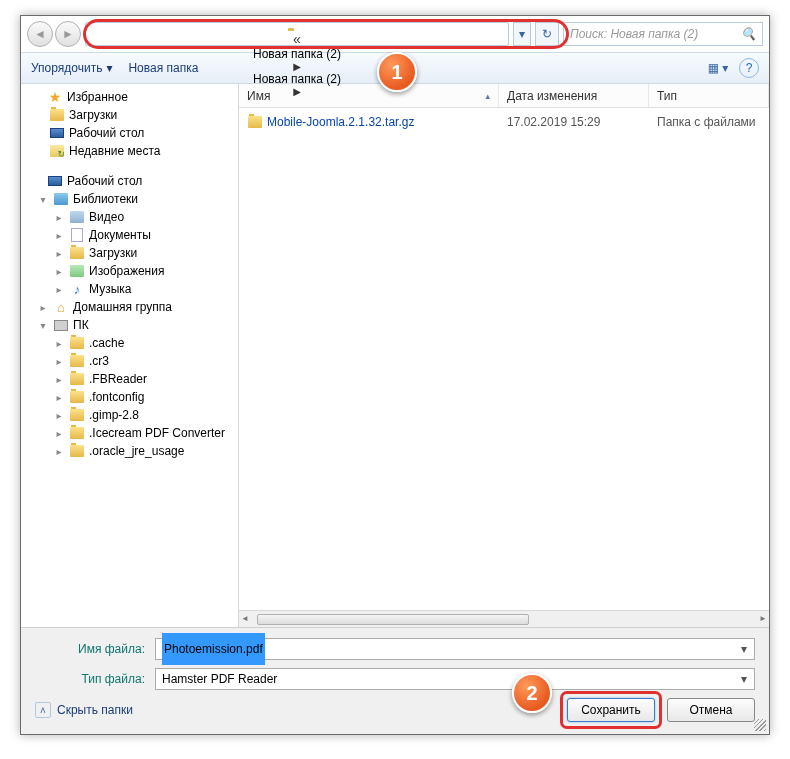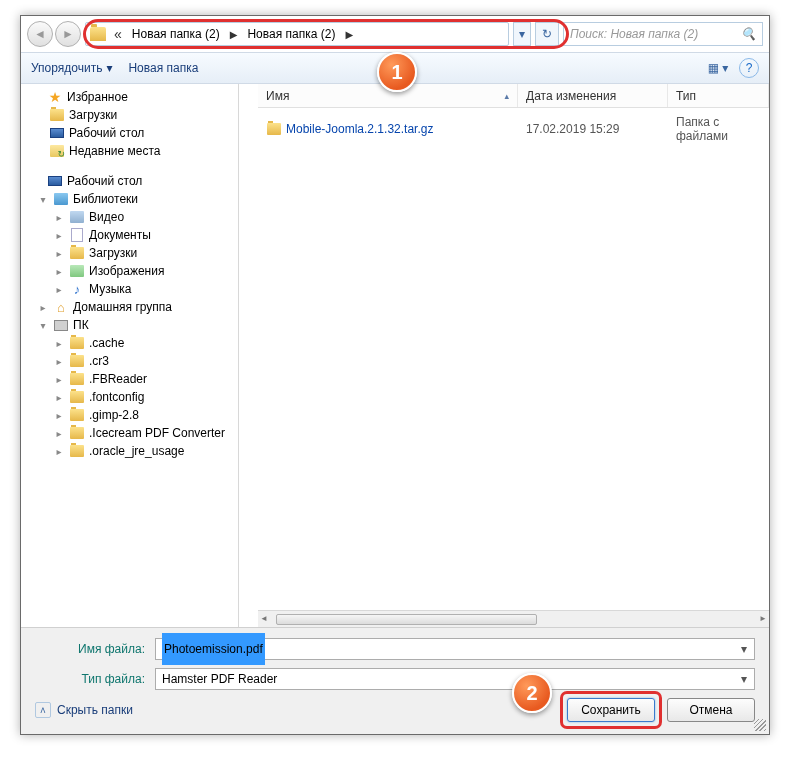--- a/index.html
+++ b/index.html
@@ -7,21 +7,21 @@
 .dialog { position: absolute; left: 20px; top: 15px; width: 750px; height: 720px; border: 1px solid #6a6a6a; background: #fff; display: flex; flex-direction: column; box-shadow: 0 0 10px rgba(0,0,0,0.3); }
 .titlebar { height: 30px; background: linear-gradient(#fdfefe, #e8eef5 50%, #dde6f0); display: flex; align-items: center; padding: 0 4px 0 8px; border-bottom: 1px solid #b0b0b0; }
 .titlebar .opera-icon { width: 16px; height: 16px; border-radius: 50%; background: radial-gradient(circle at 30% 30%, #ff5a5a, #cc0000); margin-right: 6px; }
 .titlebar .title { flex: 1; color: #333; }
 .close-btn { width: 46px; height: 20px; background: linear-gradient(#e27979, #c84949); border: 1px solid #8b3a3a; border-radius: 3px; display: flex; align-items: center; justify-content: center; color: #fff; font-weight: bold; box-shadow: inset 0 1px 0 rgba(255,255,255,0.3); cursor: pointer; }
 .addressrow { height: 36px; display: flex; align-items: center; padding: 4px 6px; gap: 4px; position: relative; }
 .navbtns { display: flex; gap: 2px; }
 .navbtn { width: 26px; height: 26px; border-radius: 50%; background: linear-gradient(#fafafa, #e0e0e0); border: 1px solid #b0b0b0; display: flex; align-items: center; justify-content: center; color: #999; cursor: pointer; }
 .breadcrumb-wrap { flex: 1; position: relative; }
 .breadcrumb-highlight { position: absolute; left: -2px; right: -60px; top: -3px; bottom: -3px; border: 3px solid #e03030; border-radius: 22px; pointer-events: none; z-index: 5; }
-.breadcrumb { display: flex; align-items: center; height: 24px; border: 1px solid #b8cde0; background: #fff; border-radius: 2px; padding: 8px 4px; }
+.breadcrumb { display: flex; align-items: center; height: 24px; border: 1px solid #b8cde0; background: #fff; border-radius: 2px; padding: 8px 4px; flex-direction: column; }
 .crumb-icon { width: 16px; height: 14px; background: linear-gradient(#fce28b, #e6b84a); border-radius: 2px 2px 0 0; position: relative; margin-right: 4px; }
 .crumb-icon::before { content: ""; position: absolute; top: -3px; left: 1px; width: 6px; height: 3px; background: #e6b84a; border-radius: 1px 1px 0 0; }
 .chev { color: #333; padding: 0 4px; font-size: 10px; }
 .chev.dbl::before { content: "«"; font-size: 14px; }
 .crumb-text { padding: 0 6px; cursor: pointer; }
 .addr-dd { width: 18px; height: 24px; border: 1px solid #b8cde0; background: #f0f6fc; display: flex; align-items: center; justify-content: center; color: #3a66a0; cursor: pointer; }
 .refresh-btn { width: 24px; height: 24px; border: 1px solid #b8cde0; background: #f0f6fc; display: flex; align-items: center; justify-content: center; color: #3a66a0; cursor: pointer; }
 .searchbox { width: 200px; height: 24px; border: 1px solid #b8cde0; background: #fff; display: flex; align-items: center; padding: 0 6px; color: #999; font-style: italic; }
 .search-glass { margin-left: auto; color: #5a7aa8; }
 .toolbar { height: 32px; background: linear-gradient(#f7fbff, #e6eef7); border-top: 1px solid #d0dae6; border-bottom: 1px solid #d0dae6; display: flex; align-items: center; padding: 0 10px; gap: 16px; }
@@ -39,21 +39,21 @@
 .ico-monitor { width: 14px; height: 10px; background: linear-gradient(#5a8cd0, #2a5ca0); border: 1px solid #1a4080; }
 .ico-lib { width: 14px; height: 12px; background: linear-gradient(#8ac8f0, #4a98d0); border-radius: 1px; }
 .ico-clip { width: 14px; height: 12px; background: linear-gradient(#c0d8f0, #90b0d0); border-radius: 1px; }
 .ico-doc { width: 12px; height: 14px; background: #fff; border: 1px solid #aac; }
 .ico-pic { width: 14px; height: 12px; background: linear-gradient(#b8e8b8, #80c880); border-radius: 1px; }
 .ico-music { color: #3a7ad0; font-size: 13px; }
 .ico-home { color: #e0a030; font-size: 13px; }
 .ico-pc { width: 14px; height: 11px; background: #d0d0d0; border: 1px solid #888; }
 .ico-places { width: 14px; height: 12px; background: linear-gradient(#fde8a0, #e8c860); border-radius: 1px; position: relative; }
 .ico-places::after { content: "↻"; position: absolute; right: -1px; bottom: -2px; color: #3a8a3a; font-size: 9px; }
-.main-pane { flex: 1; display: flex; flex-direction: column; overflow: hidden; margin-left: 19px; }
+.main-pane { flex: 1; display: flex; flex-direction: column; overflow: hidden; }
 .col-headers { height: 24px; display: flex; border-bottom: 1px solid #e0e0e0; background: #fcfcfc; }
 .col-h { padding: 4px 8px; color: #333; border-right: 1px solid #e8e8e8; display: flex; align-items: center; gap: 4px; }
 .col-h.name { width: 260px; }
 .col-h.date { width: 150px; }
 .col-h.type { flex: 1; }
 .sort-arrow { color: #5a7aa8; font-size: 9px; }
 .file-list { flex: 1; overflow: auto; padding: 4px 0; }
 .file-row { display: flex; padding: 3px 0; }
 .file-cell { padding: 0 8px; display: flex; align-items: center; gap: 4px; }
 .file-cell.name { width: 260px; color: #0645ad; }

